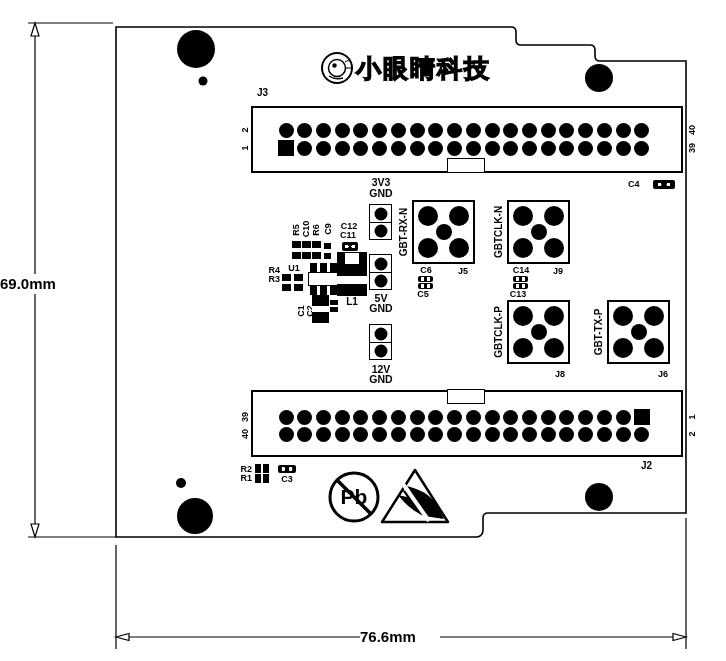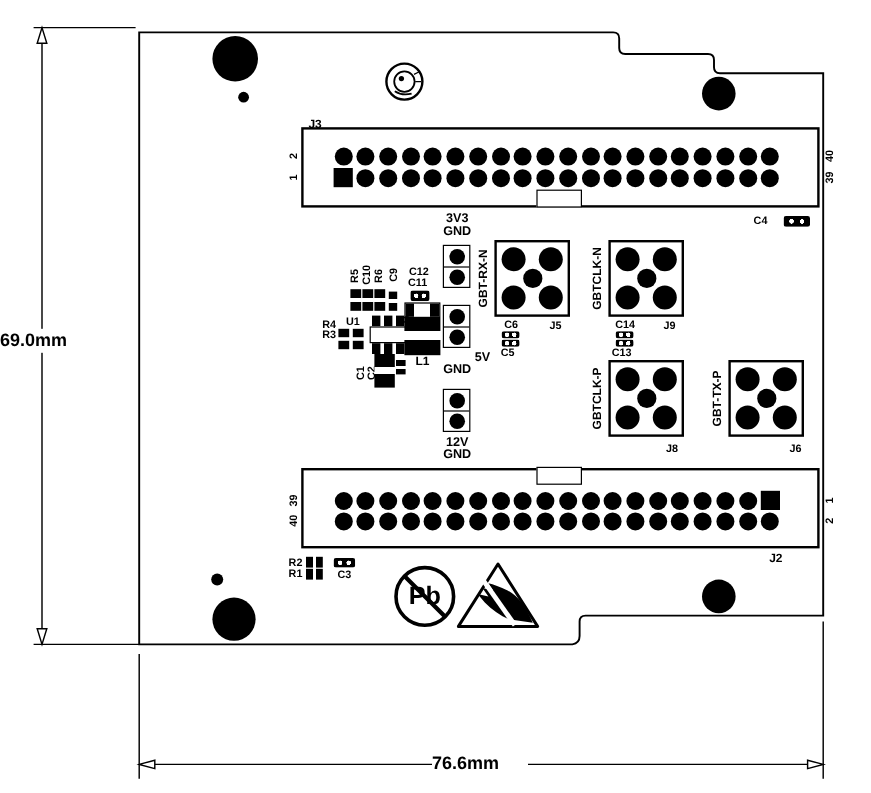--- a/index.html
+++ b/index.html
@@ -88,20 +88,21 @@
       <path d="M415,470 L448,522 L382,522 Z" fill="#fff" stroke="#000" stroke-width="2.5" stroke-linejoin="round"></path>
       <path d="M444,519 C438,505 432,497 423,492 C417,489 411,487 407,486 L411,492 L402,490 L407,497 L398,495 L404,502 C410,508 417,513 424,516 Z" fill="#000"></path>
       <line x1="403" y1="484" x2="429" y2="521" stroke="#fff" stroke-width="4"></line>
     </g>
     <path d="M340,263 L334,266.5 L340,270 Z" fill="#fff" stroke="#000" stroke-width="1"></path>
   </svg>
 
   <div class="lbl dim" style="left:0;top:274px;width:80px">69.0mm</div>
   <div class="lbl dim" style="left:360px;top:627px;width:80px">76.6mm</div>
 
+  <div class="logo-text" style="left:356px;top:53px">小眼睛科技</div>
 
   <div class="conn" style="left:251px;top:106px">
     <div class="pin-host abs" style="left:0;top:0;width:428px;height:63px">
         <div class="pin" style="left: 25.5px; top: 14.5px; width: 15px; height: 15px;"></div>
         <div class="pin" style="left: 44.23px; top: 14.5px; width: 15px; height: 15px;"></div>
         <div class="pin" style="left: 62.96px; top: 14.5px; width: 15px; height: 15px;"></div>
         <div class="pin" style="left: 81.69px; top: 14.5px; width: 15px; height: 15px;"></div>
         <div class="pin" style="left: 100.42px; top: 14.5px; width: 15px; height: 15px;"></div>
         <div class="pin" style="left: 119.15px; top: 14.5px; width: 15px; height: 15px;"></div>
         <div class="pin" style="left: 137.88px; top: 14.5px; width: 15px; height: 15px;"></div>
@@ -134,21 +135,21 @@
         <div class="pin" style="left: 268.99px; top: 32.5px; width: 15px; height: 15px;"></div>
         <div class="pin" style="left: 287.72px; top: 32.5px; width: 15px; height: 15px;"></div>
         <div class="pin" style="left: 306.45px; top: 32.5px; width: 15px; height: 15px;"></div>
         <div class="pin" style="left: 325.18px; top: 32.5px; width: 15px; height: 15px;"></div>
         <div class="pin" style="left: 343.91px; top: 32.5px; width: 15px; height: 15px;"></div>
         <div class="pin" style="left: 362.64px; top: 32.5px; width: 15px; height: 15px;"></div>
         <div class="pin" style="left: 381.37px; top: 32.5px; width: 15px; height: 15px;"></div>
       </div>
     <div class="notch" style="left:194px;top:50px"></div>
   </div>
-  <div class="lbl" style="left:257px;top:100px">J3</div>
+  <div class="lbl" style="left:257px;top:88px">J3</div>
   <span class="vlab" style="left:245px;top:130px">2</span>
   <span class="vlab" style="left:245px;top:148px">1</span>
   <span class="vlab" style="left:692px;top:130px">40</span>
   <span class="vlab" style="left:692px;top:148px">39</span>
 
   <div class="conn" style="left:251px;top:390px">
     <div class="pin-host abs" style="left:0;top:0;width:428px;height:63px">
         <div class="pin" style="left: 25.5px; top: 17.5px; width: 15px; height: 15px;"></div>
         <div class="pin" style="left: 44.23px; top: 17.5px; width: 15px; height: 15px;"></div>
         <div class="pin" style="left: 62.96px; top: 17.5px; width: 15px; height: 15px;"></div>
@@ -201,21 +202,21 @@
   <div class="lbl plab" style="left:361px;top:177px">3V3</div>
   <div class="lbl plab" style="left:361px;top:188px">GND</div>
   <div class="phdr" style="left:369px;top:204px">
     <div class="cell"></div>
       <div class="cell"></div>
   </div>
   <div class="phdr" style="left:369px;top:254px">
     <div class="cell"></div>
       <div class="cell"></div>
   </div>
-  <div class="lbl plab" style="left:382px;top:293px">5V</div>
+  <div class="lbl plab" style="left:361px;top:293px">5V</div>
   <div class="lbl plab" style="left:361px;top:303px">GND</div>
   <div class="phdr" style="left:369px;top:324px">
     <div class="cell"></div>
       <div class="cell"></div>
   </div>
   <div class="lbl plab" style="left:361px;top:364px">12V</div>
   <div class="lbl plab" style="left:361px;top:374px">GND</div>
 
   <div class="port" style="left:412px;top:200px;width:70px;height:100px">
     <div class="sma">

